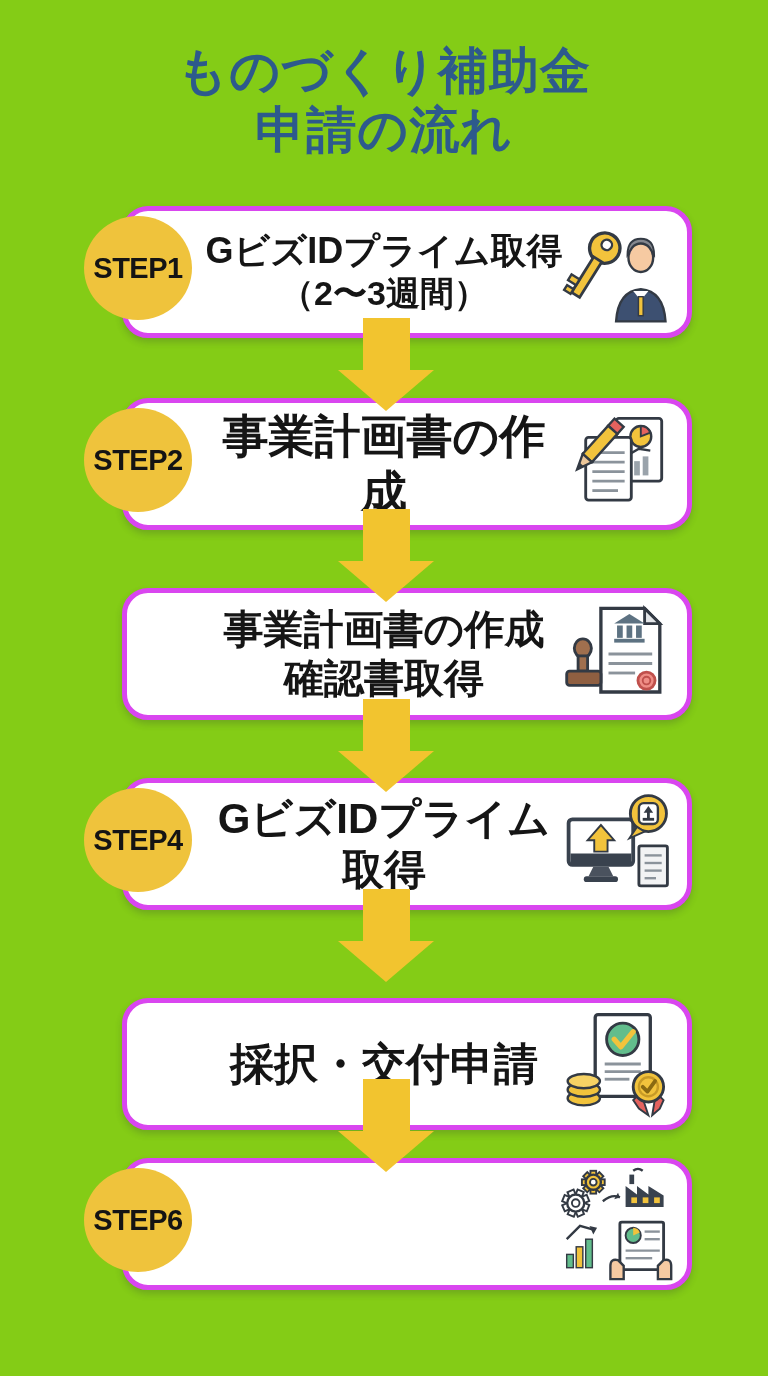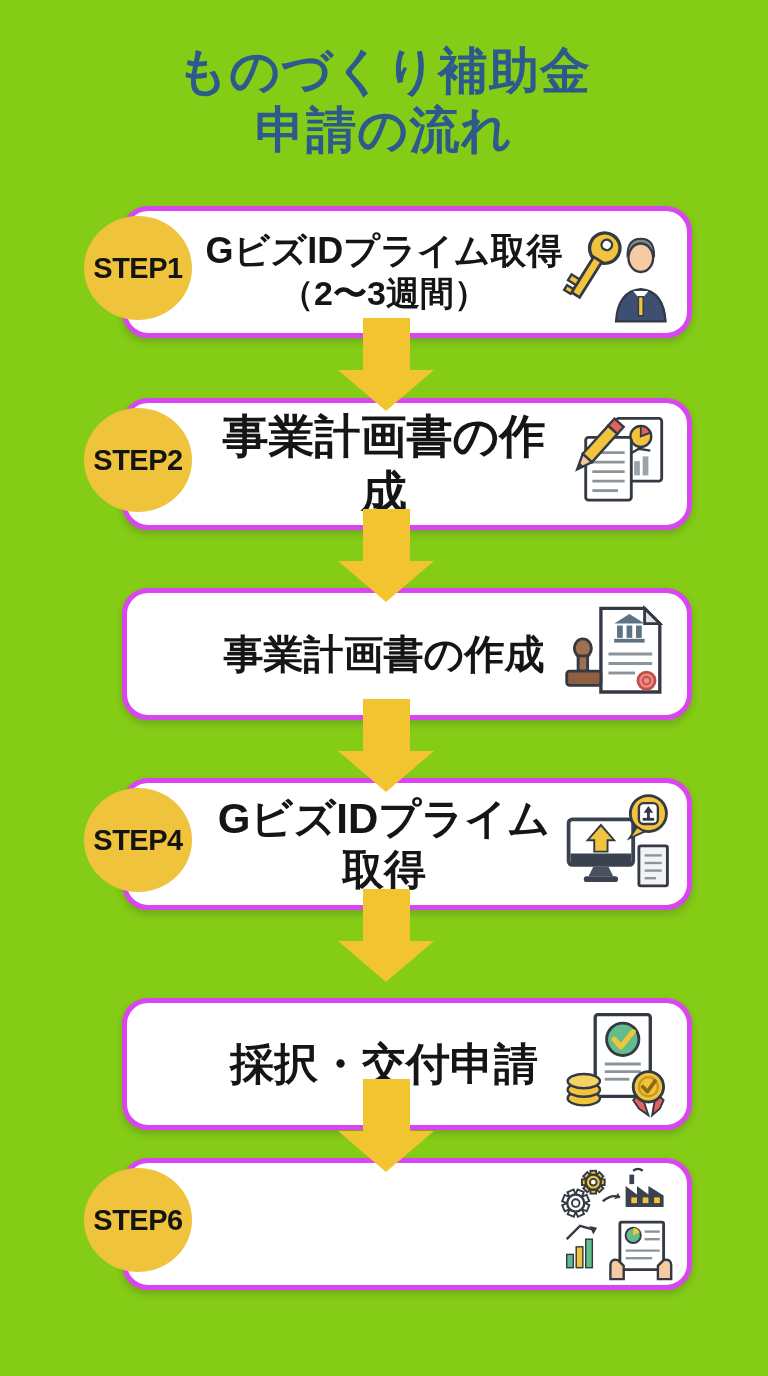--- a/index.html
+++ b/index.html
@@ -119,20 +119,21 @@
   </div>
 
   <div class="flow-arrow a2">
     <div class="stem"></div>
     <div class="head"></div>
   </div>
 
   <div class="step-card s3">
     <div class="step-label">
       <span class="fs40">事業計画書の作成</span>
+      <span class="fs40">確認書取得</span>
     </div>
     <svg class="step-icon" viewBox="0 0 120 120">
       <path d="M42 12 H88 L104 28 V100 H42 Z" fill="#ffffff" stroke="#333a44" stroke-width="3.5"></path>
       <path d="M88 12 L104 28 H88 Z" fill="#e3e6e9" stroke="#333a44" stroke-width="3"></path>
       <polygon points="72,18 56,28 88,28" fill="#5d7282"></polygon>
       <rect x="59" y="30" width="6" height="13" fill="#5d7282"></rect>
       <rect x="69" y="30" width="6" height="13" fill="#5d7282"></rect>
       <rect x="79" y="30" width="6" height="13" fill="#5d7282"></rect>
       <rect x="56" y="44" width="32" height="4" fill="#5d7282"></rect>
       <g stroke="#8b939b" stroke-width="3">

